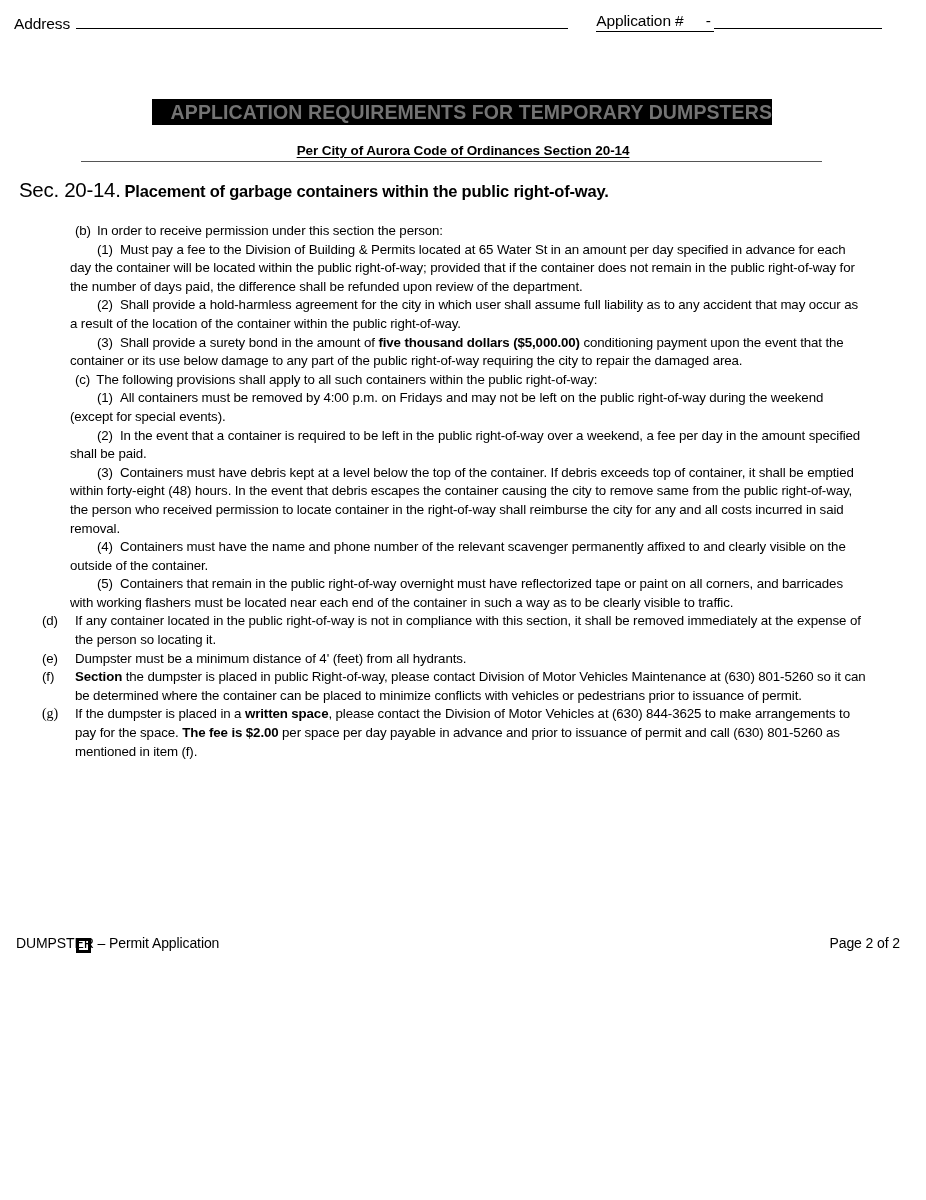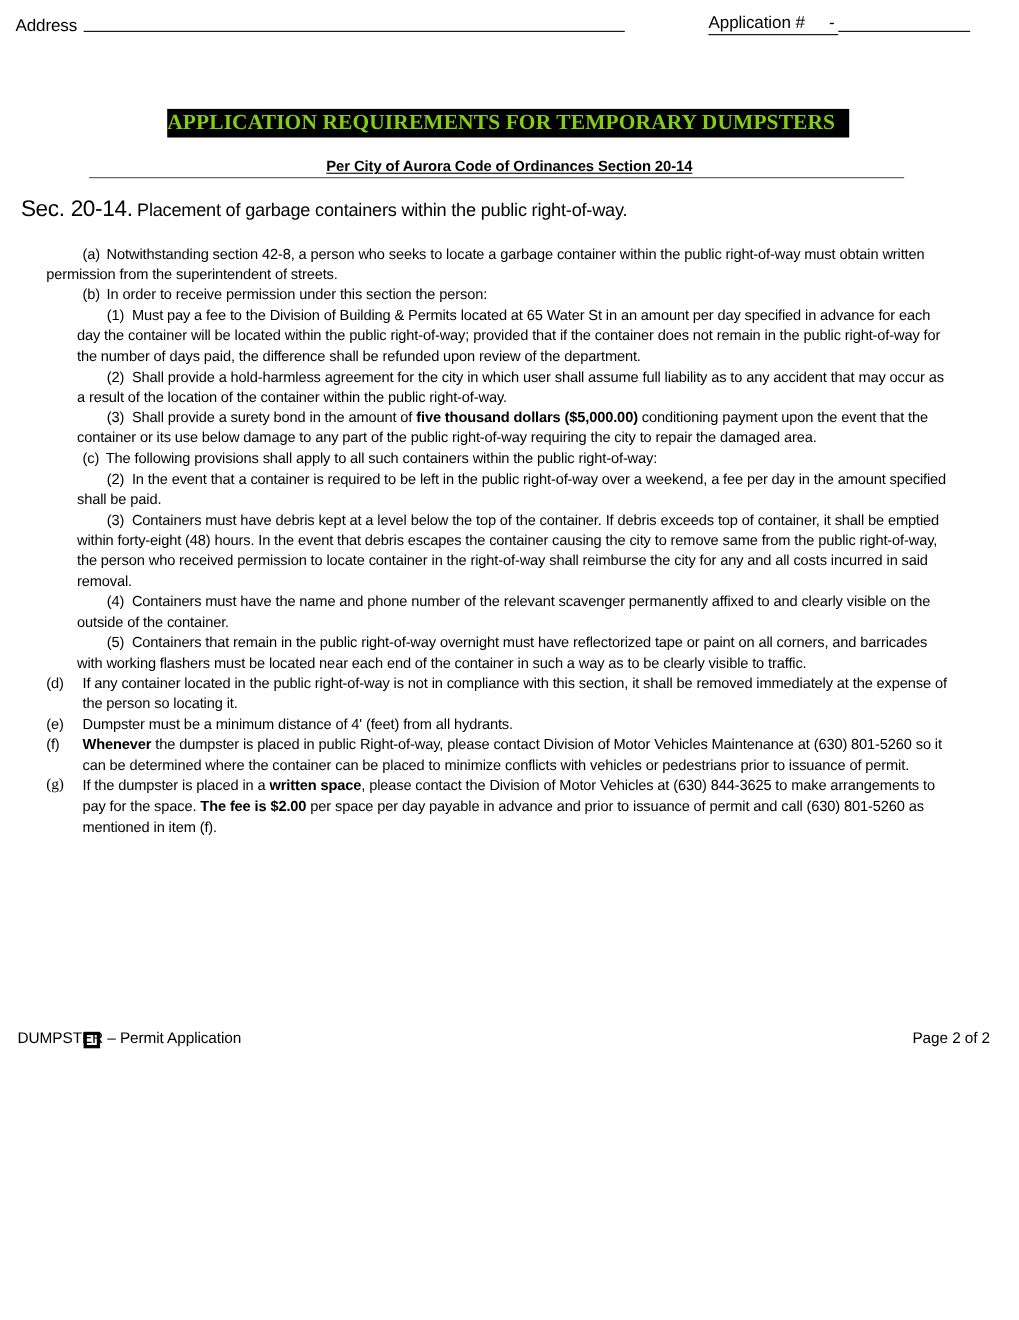--- a/index.html
+++ b/index.html
@@ -57,21 +57,20 @@
     margin-left: 28px;
     flex: 1 1 auto;
   }
   .app-label {
     font-size: 15.5px;
     line-height: 17px;
     letter-spacing: -0.1px;
     white-space: nowrap;
     border-bottom: 1.6px solid #000;
     padding-bottom: 2px;
-    margin-left: 48px;
   }
   .app-dash {
     font-size: 15.5px;
     line-height: 17px;
     border-bottom: 1.6px solid #000;
     padding-bottom: 2px;
     padding-left: 22px;
     padding-right: 3px;
   }
   .app-rule {
@@ -82,26 +81,26 @@
   }
 
   
   .title-banner {
     position: absolute;
     top: 99px;
     left: 152px;
     width: 620px;
     height: 26px;
     background: #000000;
-    color: #84cc16;
-    font-family: Liberation Serif, serif;
+    color: #737373;
+    font-family: Liberation Sans, sans-serif;
     font-weight: bold;
     font-size: 19.5px;
     line-height: 26px;
-    text-align: left;
+    text-align: right;
     letter-spacing: 0.1px;
     white-space: nowrap;
     overflow: hidden;
   }
 
   .subtitle {
     position: absolute;
     top: 143px;
     left: 0;
     width: 926px;
@@ -135,21 +134,21 @@
     align-items: baseline;
     white-space: nowrap;
   }
   .sec-num {
     font-size: 20.5px;
     line-height: 23px;
     letter-spacing: -0.3px;
   }
   .sec-title {
     font-size: 16.5px;
-    font-weight: normal;
+    font-weight: bold;
     line-height: 23px;
     letter-spacing: -0.2px;
     margin-left: 4px;
   }
 
   
   .body-text {
     position: absolute;
     top: 222px;
     left: 42px;
@@ -266,23 +265,20 @@
   <div class="subtitle"><span>Per City of Aurora Code of Ordinances Section 20-14</span></div>
   <div class="subtitle-rule"></div>
 
   <div class="sec-heading">
     <span class="sec-num"><span>Sec. 20-14</span><span>.</span></span>
     <span class="sec-title">Placement of garbage containers within the public right-of-way.</span>
   </div>
 
   <div class="body-text">
 
-    <div class="item lvl1 nohang">
-      <span class="marker">(a)</span><span>Notwithstanding section 42-8, a person who seeks to locate a garbage container within the public right-of-way must obtain written permission from the superintendent of streets.</span>
-    </div>
 
     <div class="item lvl1 nohang">
       <span class="marker">(b)</span><span>In order to receive permission under this section the person:</span>
     </div>
 
     <div class="item lvl2">
       <span class="marker">(1)</span><span>Must pay a fee to the Division of Building &amp; Permits located at 65 Water St  in an amount per day specified in advance for each day the container will be located within the public right-of-way; provided that if the container does not remain in the public right-of-way for the number of days paid, the difference shall be refunded upon review of the department.</span>
     </div>
 
     <div class="item lvl2">
@@ -290,20 +286,23 @@
     </div>
 
     <div class="item lvl2">
       <span class="marker">(3)</span><span>Shall provide a surety bond in the amount of </span><b>five thousand dollars ($5,000.00)</b><span> conditioning payment upon the event that the container or its use below damage to any part of the public right-of-way requiring the city to repair the damaged area.</span>
     </div>
 
     <div class="item lvl1 nohang">
       <span class="marker">(c)</span><span>The following provisions shall apply to all such containers within the public right-of-way:</span>
     </div>
 
+    <div class="item lvl2">
+      <span class="marker">(1)</span><span>All containers must be removed by 4:00 p.m. on Fridays and may not be left on the public right-of-way during the weekend (except for special events).</span>
+    </div>
 
     <div class="item lvl2">
       <span class="marker">(2)</span><span>In the event that a container is required to be left in the public right-of-way over a weekend, a fee per day in the amount specified shall be paid.</span>
     </div>
 
     <div class="item lvl2">
       <span class="marker">(3)</span><span>Containers must have debris kept at a level below the top of the container. If debris exceeds top of container, it shall be emptied within forty-eight (48) hours. In the event that debris escapes the container causing the city to remove same from the public right-of-way, the person who received permission to locate container in the right-of-way shall reimburse the city for any and all costs incurred in said removal.</span>
     </div>
 
     <div class="item lvl2">
@@ -316,21 +315,21 @@
 
     <div class="item lvl1">
       <span class="marker">(d)</span><span>If any container located in the public right-of-way is not in compliance with this section, it shall be removed immediately at the expense of the person so locating it.</span>
     </div>
 
     <div class="item lvl1">
       <span class="marker">(e)</span><span>Dumpster must be a minimum distance of 4' (feet) from all hydrants.</span>
     </div>
 
     <div class="item lvl1">
-      <span class="marker">(f)</span><b>Whenever</b><span> the dumpster is placed in public Right-of-way, please contact Division of Motor Vehicles Maintenance at (630) 801-5260 so it can be determined where the container can be placed to minimize conflicts with vehicles or pedestrians prior to issuance of permit.</span>
+      <span class="marker">(f)</span><b>Section</b><span> the dumpster is placed in public Right-of-way, please contact Division of Motor Vehicles Maintenance at (630) 801-5260 so it can be determined where the container can be placed to minimize conflicts with vehicles or pedestrians prior to issuance of permit.</span>
     </div>
 
     <div class="item lvl1">
       <span class="marker serif-marker">(g)</span><span>If the dumpster is placed in a </span><b>written space</b><span>, please contact the Division of Motor Vehicles at (630) 844-3625 to make arrangements to pay for the space.  </span><b>The fee is $2.00</b><span> per space per day payable in advance and prior to issuance of permit and call (630) 801-5260 as mentioned in item (f).</span>
     </div>
 
   </div>
 
   <div class="checkbox"></div>
 

